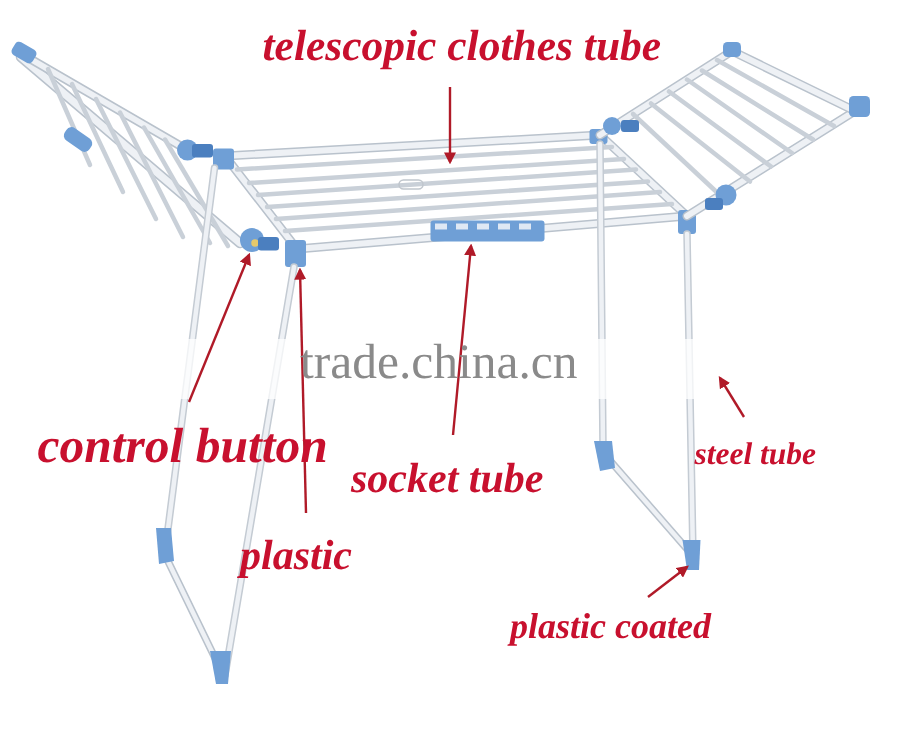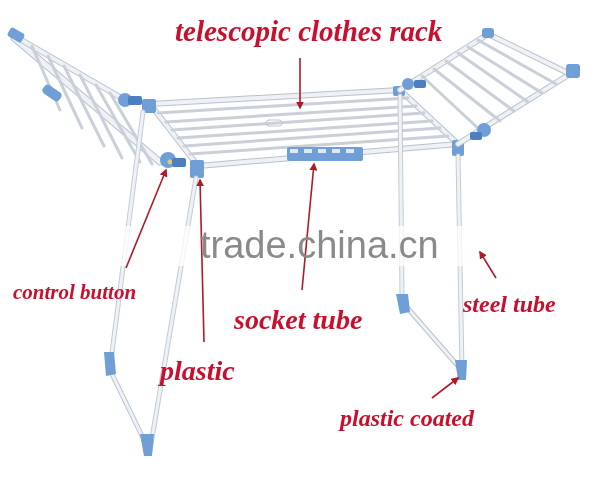--- a/index.html
+++ b/index.html
@@ -9,23 +9,23 @@
     position: absolute;
     font-family: "Liberation Serif", serif;
     font-style: italic;
     font-weight: bold;
     color: #c8102e;
     white-space: nowrap;
     line-height: 1;
   }
   .watermark {
     position: absolute;
-    font-family: Liberation Sans, sans-serif;
+    font-family: Liberation Serif, serif;
     color: #8a8a8a;
-    font-size: 38px;
+    font-size: 33px;
     letter-spacing: 0px;
     white-space: nowrap;
     line-height: 1;
   }
   svg { position: absolute; left: 0; top: 0; }
 </style>
 </head>
 <body>
 
 <div id="stage">
@@ -158,24 +158,24 @@
       <line x1="126" y1="268" x2="166" y2="170" marker-end="url(#arrowhead)"></line>
       <line x1="204" y1="342" x2="200" y2="180" marker-end="url(#arrowhead)"></line>
       <line x1="302" y1="290" x2="314" y2="164" marker-end="url(#arrowhead)"></line>
       <line x1="496" y1="278" x2="480" y2="252" marker-end="url(#arrowhead)"></line>
       <line x1="432" y1="398" x2="458" y2="378" marker-end="url(#arrowhead)"></line>
     </g>
   </svg>
 
   <div class="watermark" style="left:200px; top:226px;">trade.china.cn</div>
 
-  <div class="label" style="left:175px; top:17px; font-size:29px;">telescopic clothes rack</div>
+  <div class="label" style="left:175px; top:17px; font-size:29px;">telescopic clothes tube</div>
 
-  <div class="label" style="left:13px; top:282px; font-size:21px;">control button</div>
+  <div class="label" style="left:25px; top:282px; font-size:33px;">control button</div>
 
   <div class="label" style="left:234px; top:306px; font-size:28px;">socket tube</div>
 
-  <div class="label" style="left:463px; top:292px; font-size:24px;">steel tube</div>
+  <div class="label" style="left:463px; top:292px; font-size:21px;">steel tube</div>
 
   <div class="label" style="left:160px; top:357px; font-size:28px;">plastic</div>
 
   <div class="label" style="left:340px; top:406px; font-size:24px;">plastic coated</div>
 </div>
 
 </body></html>

